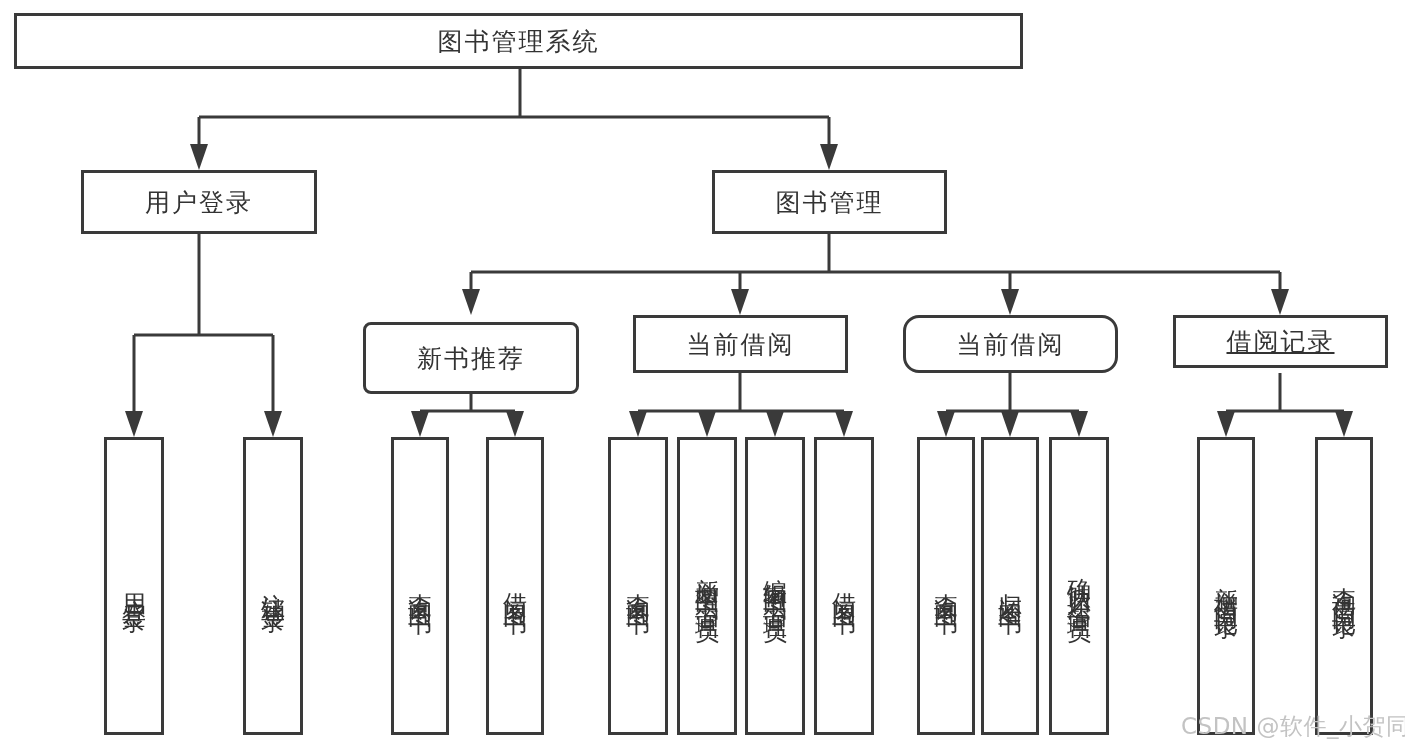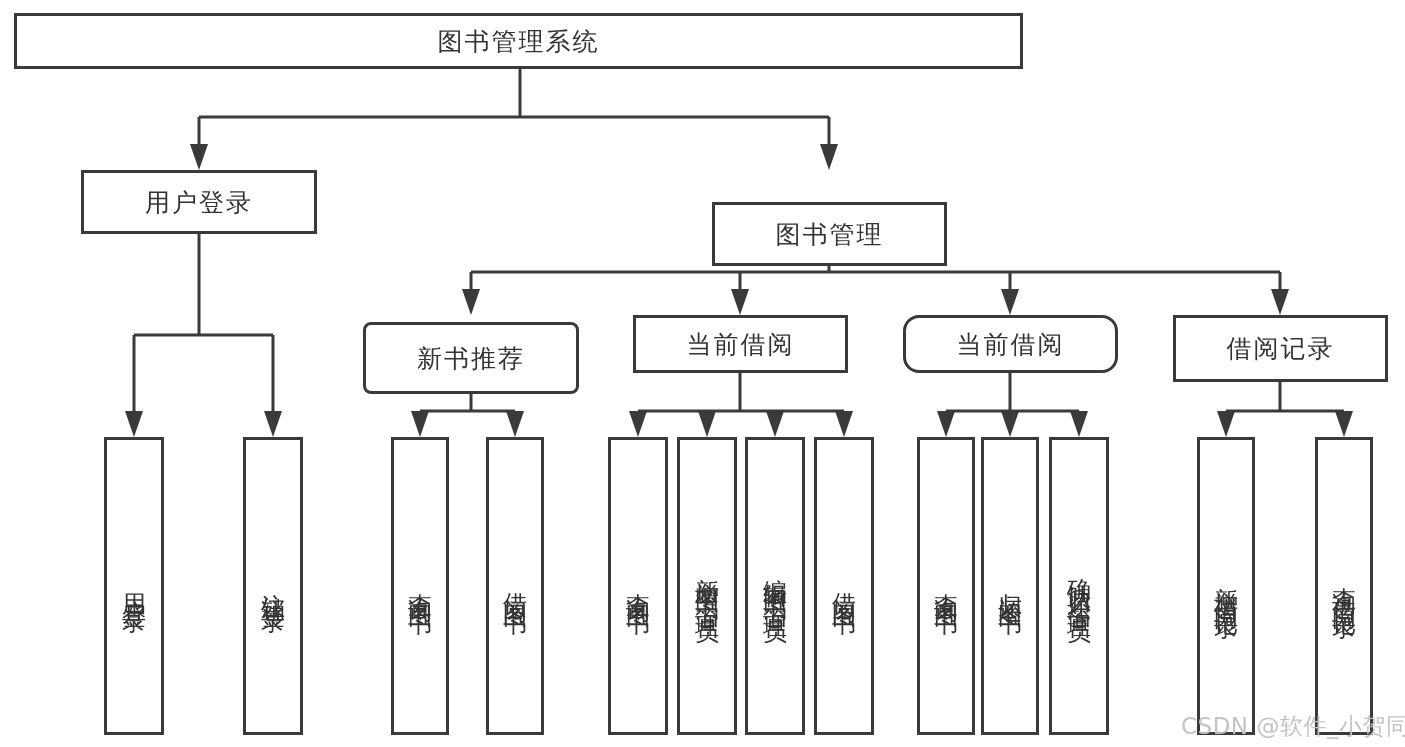--- a/index.html
+++ b/index.html
@@ -92,26 +92,26 @@
       <polygon points="1001,411 1019,411 1010,437"></polygon>
       <polygon points="1070,411 1088,411 1079,437"></polygon>
       <polygon points="1217,411 1235,411 1226,437"></polygon>
       <polygon points="1335,411 1353,411 1344,437"></polygon>
     </g>
   </svg>
 
   <div class="node" style="left:14px; top:13px; width:1009px; height:56px;">图书管理系统</div>
 
   <div class="node" style="left:81px; top:170px; width:236px; height:64px;">用户登录</div>
-  <div class="node" style="left:712px; top:170px; width:235px; height:64px;margin-top:32px;">图书管理</div>
+  <div class="node" style="left:712px; top:170px; width:235px; height:64px;">图书管理</div>
 
   <div class="node" style="left:363px; top:322px; width:216px; height:72px;border-radius:8px;">新书推荐</div>
   <div class="node" style="left:633px; top:315px; width:215px; height:58px;">当前借阅</div>
   <div class="node" style="left:903px; top:315px; width:215px; height:58px;border-radius:16px;">当前借阅</div>
-  <div class="node" style="left:1173px; top:315px; width:215px; height:67px;">借阅记录</div>
+  <div class="node" style="left:1173px; top:315px; width:215px; height:53px;text-decoration:underline;">借阅记录</div>
 
   <div class="node leaf" style="left:104px; top:437px; width:60px; height:298px;">
     <span class="vtext">用户登录</span>
   </div>
   <div class="node leaf" style="left:243px; top:437px; width:60px; height:298px;">
     <span class="vtext">注销登录</span>
   </div>
 
   <div class="node leaf" style="left:391px; top:437px; width:58px; height:298px;">
     <span class="vtext">查询图书</span>

